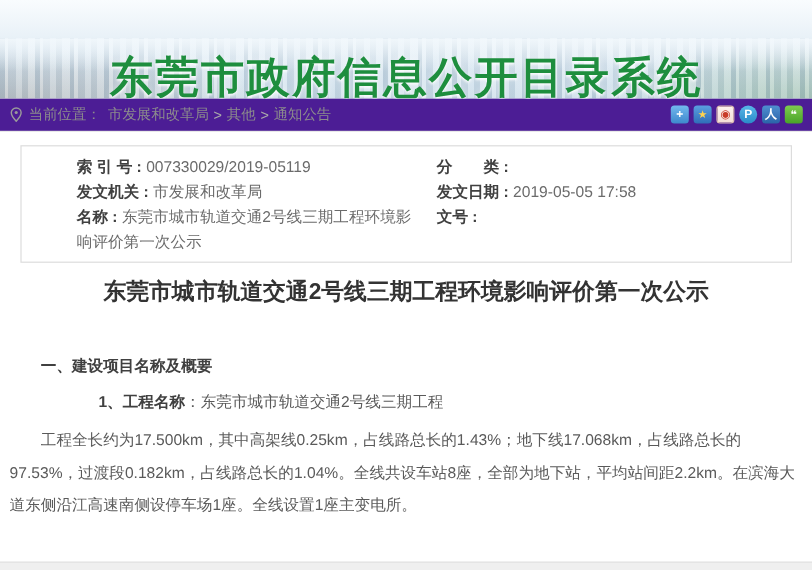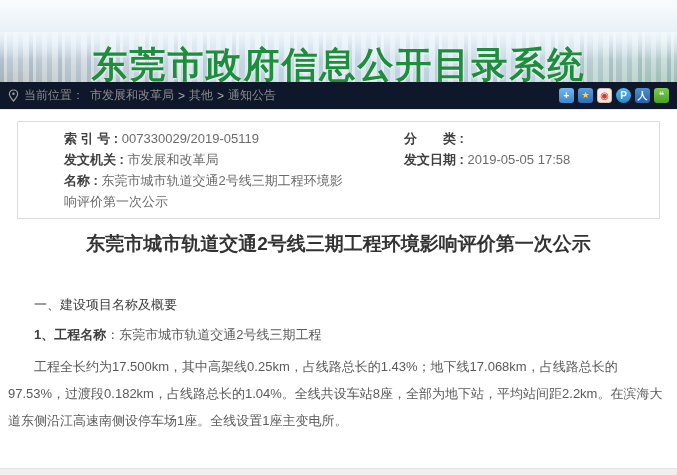--- a/index.html
+++ b/index.html
@@ -38,21 +38,21 @@
     font-size: 36px; font-weight: bold; letter-spacing: 2px;
     color: #1e8e3e;
     text-shadow: 0 1px 2px rgba(255,255,255,.85), 0 0 6px rgba(255,255,255,.5);
     z-index: 2;
     margin-top: 32px;
   }
 
   
   .crumb-bar {
     height: 28px;
-    background: #0f172a;
+    background: #4c1d95;
     border-bottom: 1px solid #e9e9e9;
     display: flex; align-items: center;
     padding: 0 8px;
     font-size: 12px; color: #8c8c8c;
   }
   .pin { margin-right: 5px; display: inline-flex; }
   .crumb-item { color: #8c8c8c; text-decoration: none; margin: 0 4px; cursor: pointer; }
   .crumb-label { margin-right: 2px; }
   .crumb-sep { color: #aaa; }
   .crumb-right { margin-left: auto; display: flex; gap: 4px; align-items: center; }
@@ -70,38 +70,38 @@
 
   
   .content { padding: 0 8px; }
 
   .meta-box {
     margin: 11px 9px 0 9px;
     border: 1px solid #dcdcdc;
     padding: 6px 0;
     font-size: 13px;
   }
-  .meta-row { display: grid; grid-template-columns: 346px 1fr; gap: 40px; }
+  .meta-row { display: grid; grid-template-columns: 346px 1fr; }
   .meta-cell { line-height: 21px; color: #6b6b6b; padding-right: 10px; }
   .meta-cell.left { padding-left: 46px; }
   .meta-label { font-weight: bold; color: #404040; }
 
   .article-title {
     margin-top: 12px;
     text-align: center;
     font-size: 19px; font-weight: bold; color: #333;
     line-height: 26px;
   }
 
   .article-body { font-size: 13px; line-height: 27px; color: #5a5a5a; }
   .article-body .blk { text-indent: 2em; }
-  .sec-heading { margin-top: 34px; font-weight: normal; color: #404040; }
+  .sec-heading { margin-top: 34px; font-weight: bold; color: #404040; }
   .para { margin-top: 3px; }
   .para-last { margin-top: 5px; }
-  .bold-prefix { font-weight: bold; color: #404040; }
+  .bold-prefix { font-weight: bold; color: #404040; margin-left: 48px; }
 
   .bottom-strip {
     position: absolute; left: 0; bottom: 0; width: 100%; height: 7px;
     background: #efefef; border-top: 1px solid #e2e2e2;
   }
 </style>
 </head>
 <body>
 
 <div class="banner">
@@ -153,20 +153,24 @@
       <div class="meta-cell">
         <span class="meta-label">发文日期 :</span>
         <span>2019-05-05 17:58</span>
       </div>
     </div>
     <div class="meta-row">
       <div class="meta-cell left">
         <span class="meta-label">名称 :</span>
         <span>东莞市城市轨道交通2号线三期工程环境影响评价第一次公示</span>
       </div>
+      <div class="meta-cell">
+        <span class="meta-label">文号 :</span>
+        <span></span>
+      </div>
     </div>
   </div>
 
   <h1 class="article-title">东莞市城市轨道交通2号线三期工程环境影响评价第一次公示</h1>
 
   <div class="article-body">
     <div class="blk sec-heading">一、建设项目名称及概要</div>
 
     <div class="blk para">
       <span class="bold-prefix">1、工程名称</span><span>：东莞市城市轨道交通2号线三期工程</span>

